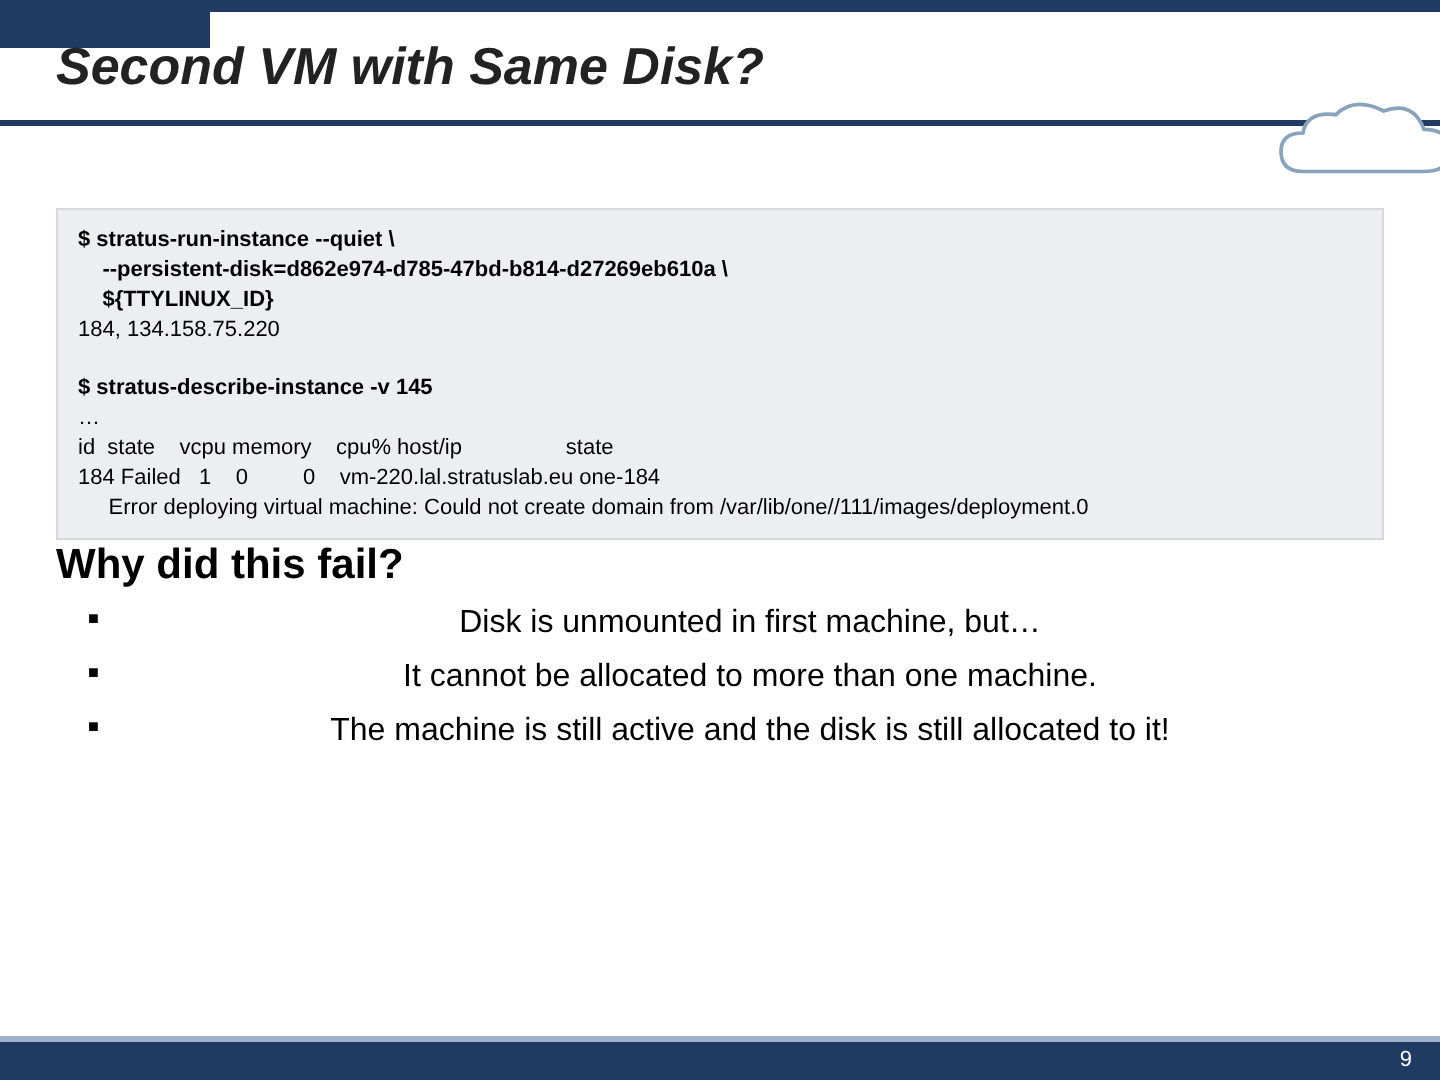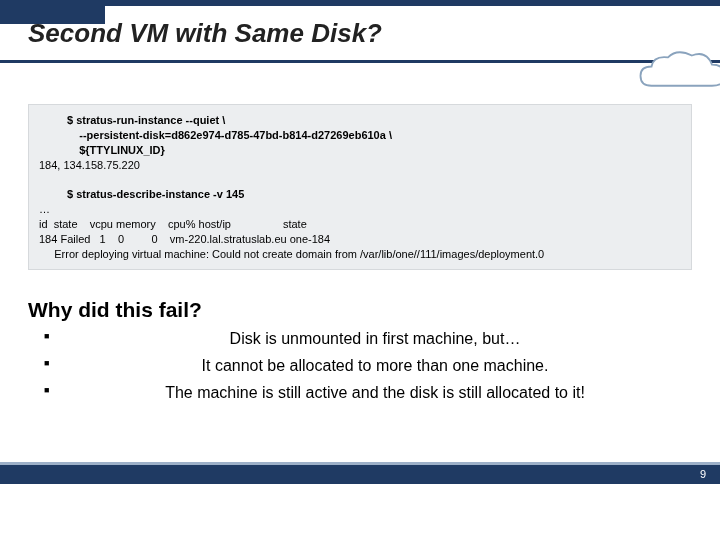--- a/index.html
+++ b/index.html
@@ -1,28 +1,28 @@
 <!DOCTYPE html>
 <html><head>
 <meta charset="utf-8">
 <style>
   * { margin: 0; padding: 0; box-sizing: border-box; }
   html, body { width: 720px; height: 540px; font-family: Arial, Helvetica, sans-serif; background: #fff; overflow: hidden; }
-  .slide { width: 720px; height: 484px; position: relative; background: #fff; }
+  .slide { width: 720px; height: 540px; position: relative; background: #fff; }
   .topstrip { height: 6px; background: #1f3a63; width: 100%; }
   .toptab { position: absolute; top: 0; left: 0; width: 105px; height: 24px; background: #1f3a63; }
   .title { position: absolute; top: 18px; left: 28px; font-size: 26px; font-weight: bold; font-style: italic; color: #222; }
   .rule { position: absolute; top: 60px; left: 0; width: 720px; height: 3px; background: #1f3a63; }
   .cloud { position: absolute; top: 44px; right: -14px; }
   .cloud svg { width: 110px; height: 56px; }
   .content { position: absolute; top: 104px; left: 28px; right: 28px; }
   .subhead { font-size: 21px; font-weight: bold; color: #000; margin-bottom: 6px; }
   .terminal { background: #eceef0; border: 1px solid #d6d9dc; padding: 8px 10px; font-family: Arial, Helvetica, sans-serif; font-size: 11px; line-height: 1.35; color: #000; white-space: pre; overflow: hidden; }
-  .terminal .bold { font-weight: bold; margin-left: 28px; }
-  .whyhead { font-size: 21px; font-weight: bold; color: #000; margin-top: 28px; margin-bottom: 6px; }
+  .terminal .bold { font-weight: bold; }
+  .whyhead { font-size: 21px; font-weight: bold; color: #000; margin-top: 1px; margin-bottom: 6px; }
   .bullets { padding-left: 16px; text-align: center; }
   .bullets li { font-size: 16px; color: #000; list-style: none; position: relative; padding-left: 14px; margin-bottom: 5px; line-height: 1.35; }
   .bullets li::before { content: "■"; position: absolute; left: 0; top: 2px; font-size: 9px; color: #000; }
   .footer { position: absolute; bottom: 0; left: 0; right: 0; height: 22px; background: #1f3a63; border-top: 3px solid #9db0c8; }
   .pagenum { position: absolute; right: 14px; bottom: 4px; color: #fff; font-size: 11px; }
 </style>
 </head>
 <body>
 
 <div class="slide">

